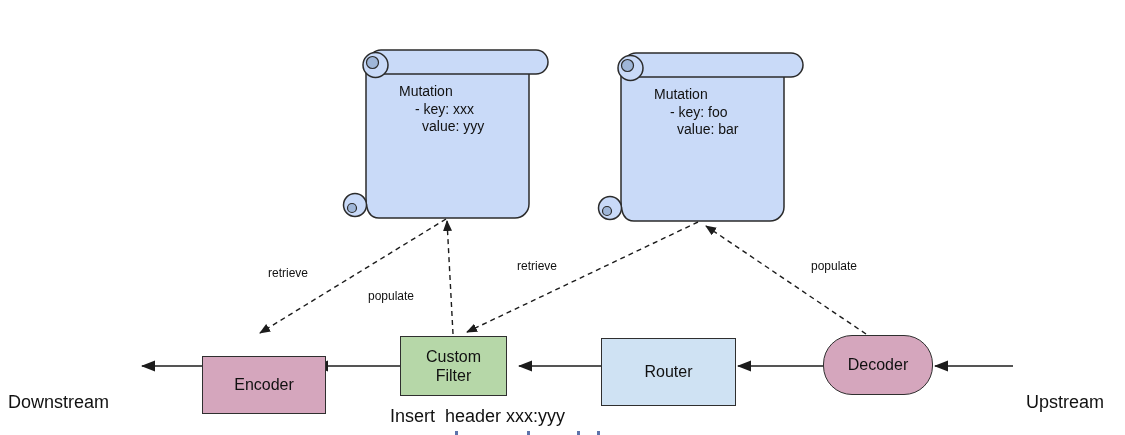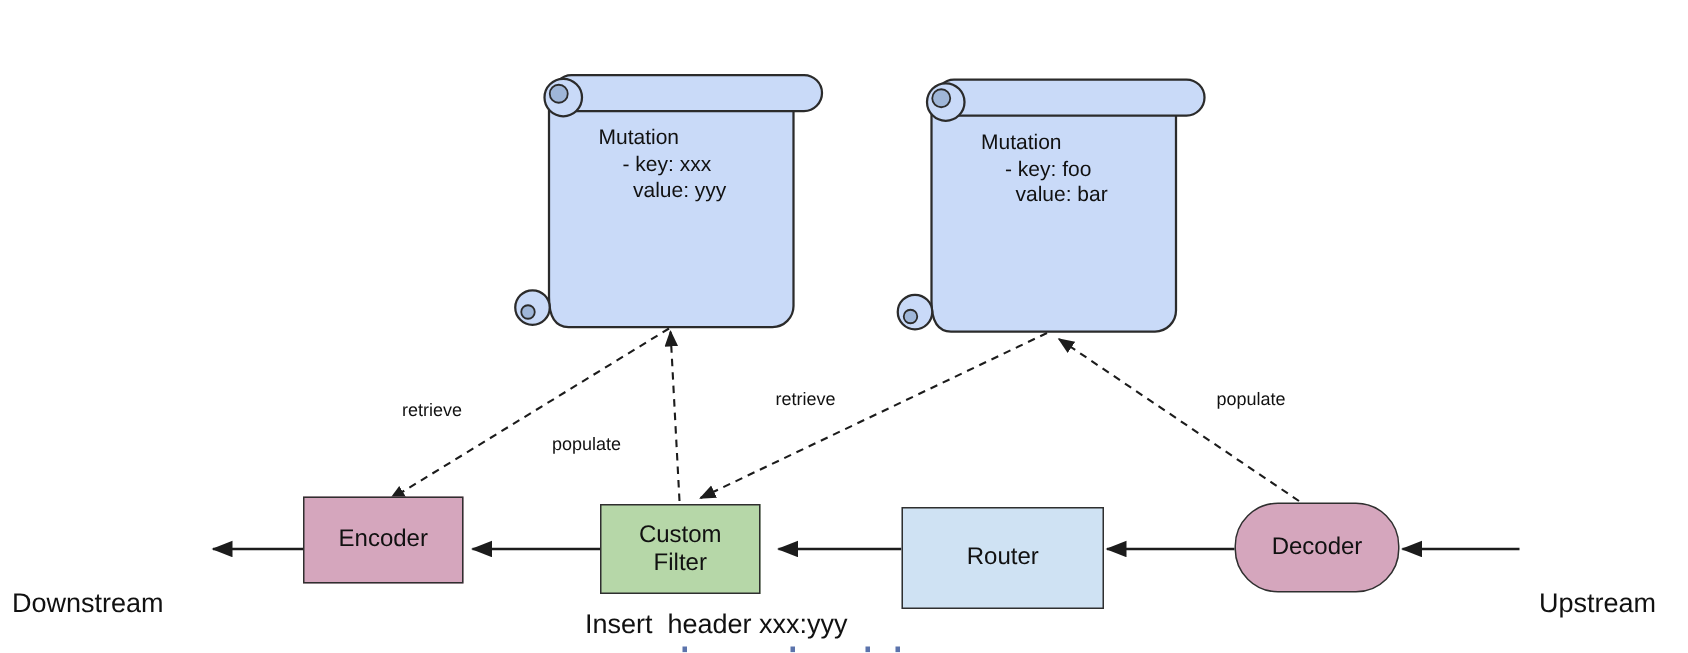--- a/index.html
+++ b/index.html
@@ -80,21 +80,21 @@
     <div>Mutation</div>
     <div class="ind1">- key: xxx</div>
     <div class="ind2">value: yyy</div>
   </div>
   <div class="scroll-text" style="left:632px;top:86px;">
     <div>Mutation</div>
     <div class="ind1">- key: foo</div>
     <div class="ind2">value: bar</div>
   </div>
 
-  <div class="node pink" style="left:202px;top:331px;width:107px;height:58px;">
+  <div class="node pink" style="left:202px;top:356px;width:124px;height:58px;">
     <span class="lbl">Encoder</span>
   </div>
   <div class="node green" style="left:400px;top:336px;width:107px;height:60px;">
     <span class="lbl" style="width:80px;">Custom Filter</span>
   </div>
   <div class="node blue" style="left:601px;top:338px;width:135px;height:68px;">
     <span class="lbl">Router</span>
   </div>
   <div class="node pink" style="left:823px;top:335px;width:110px;height:60px;border-radius:29px;">
     <span class="lbl">Decoder</span>

